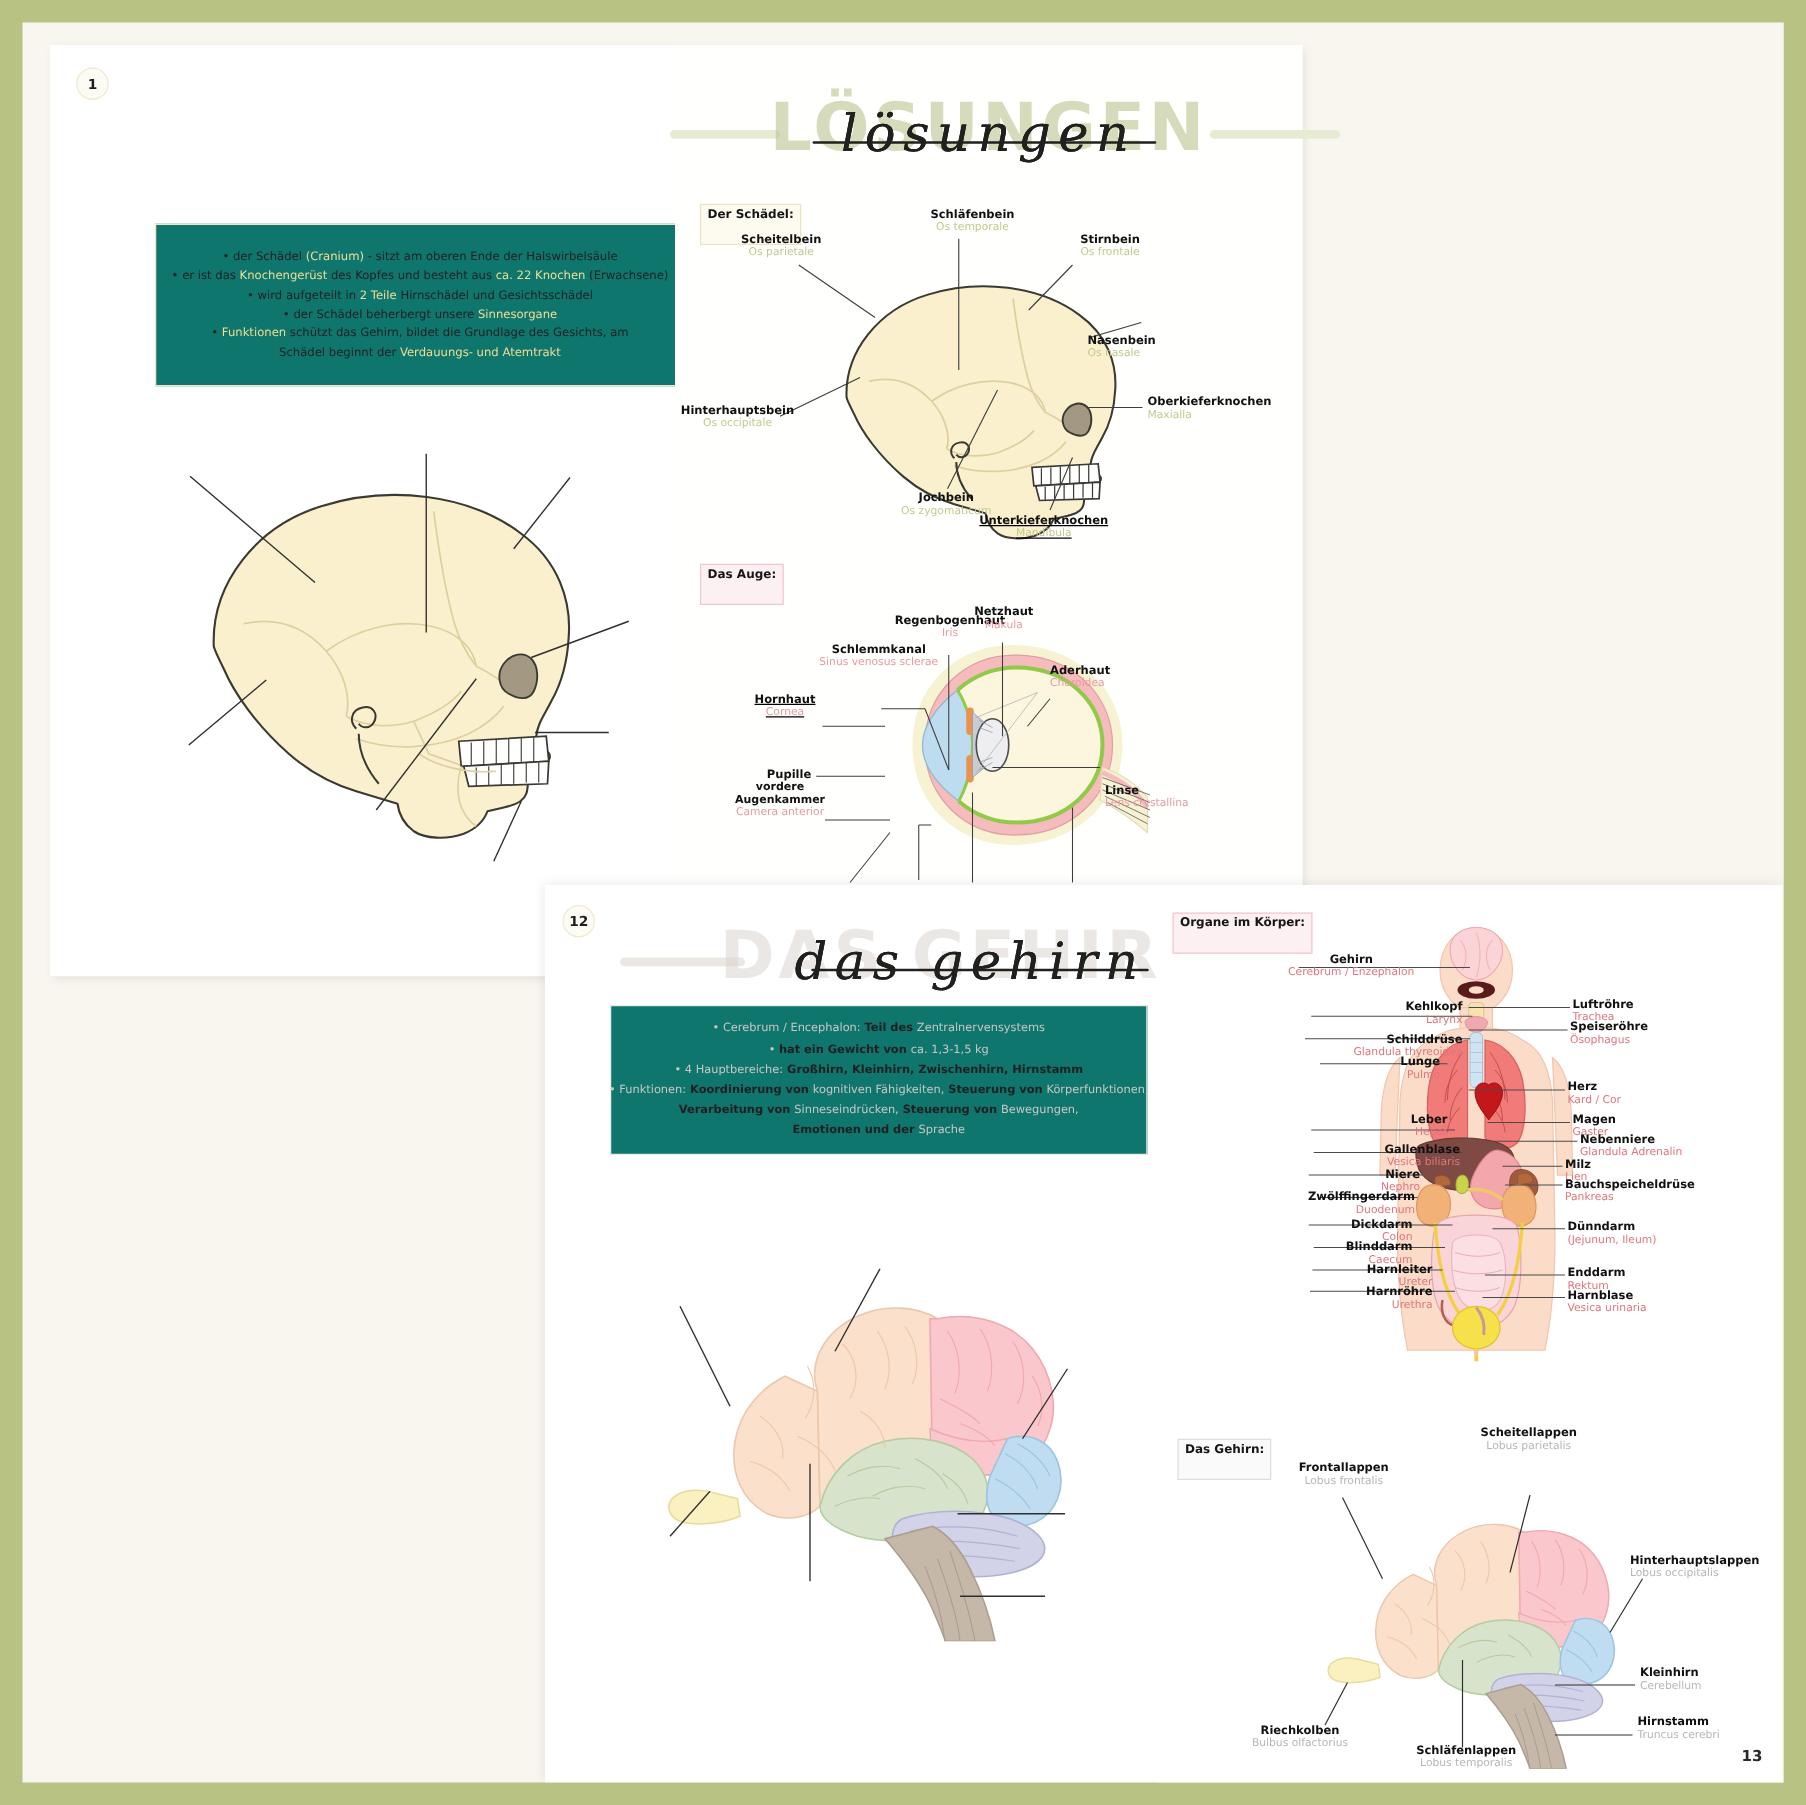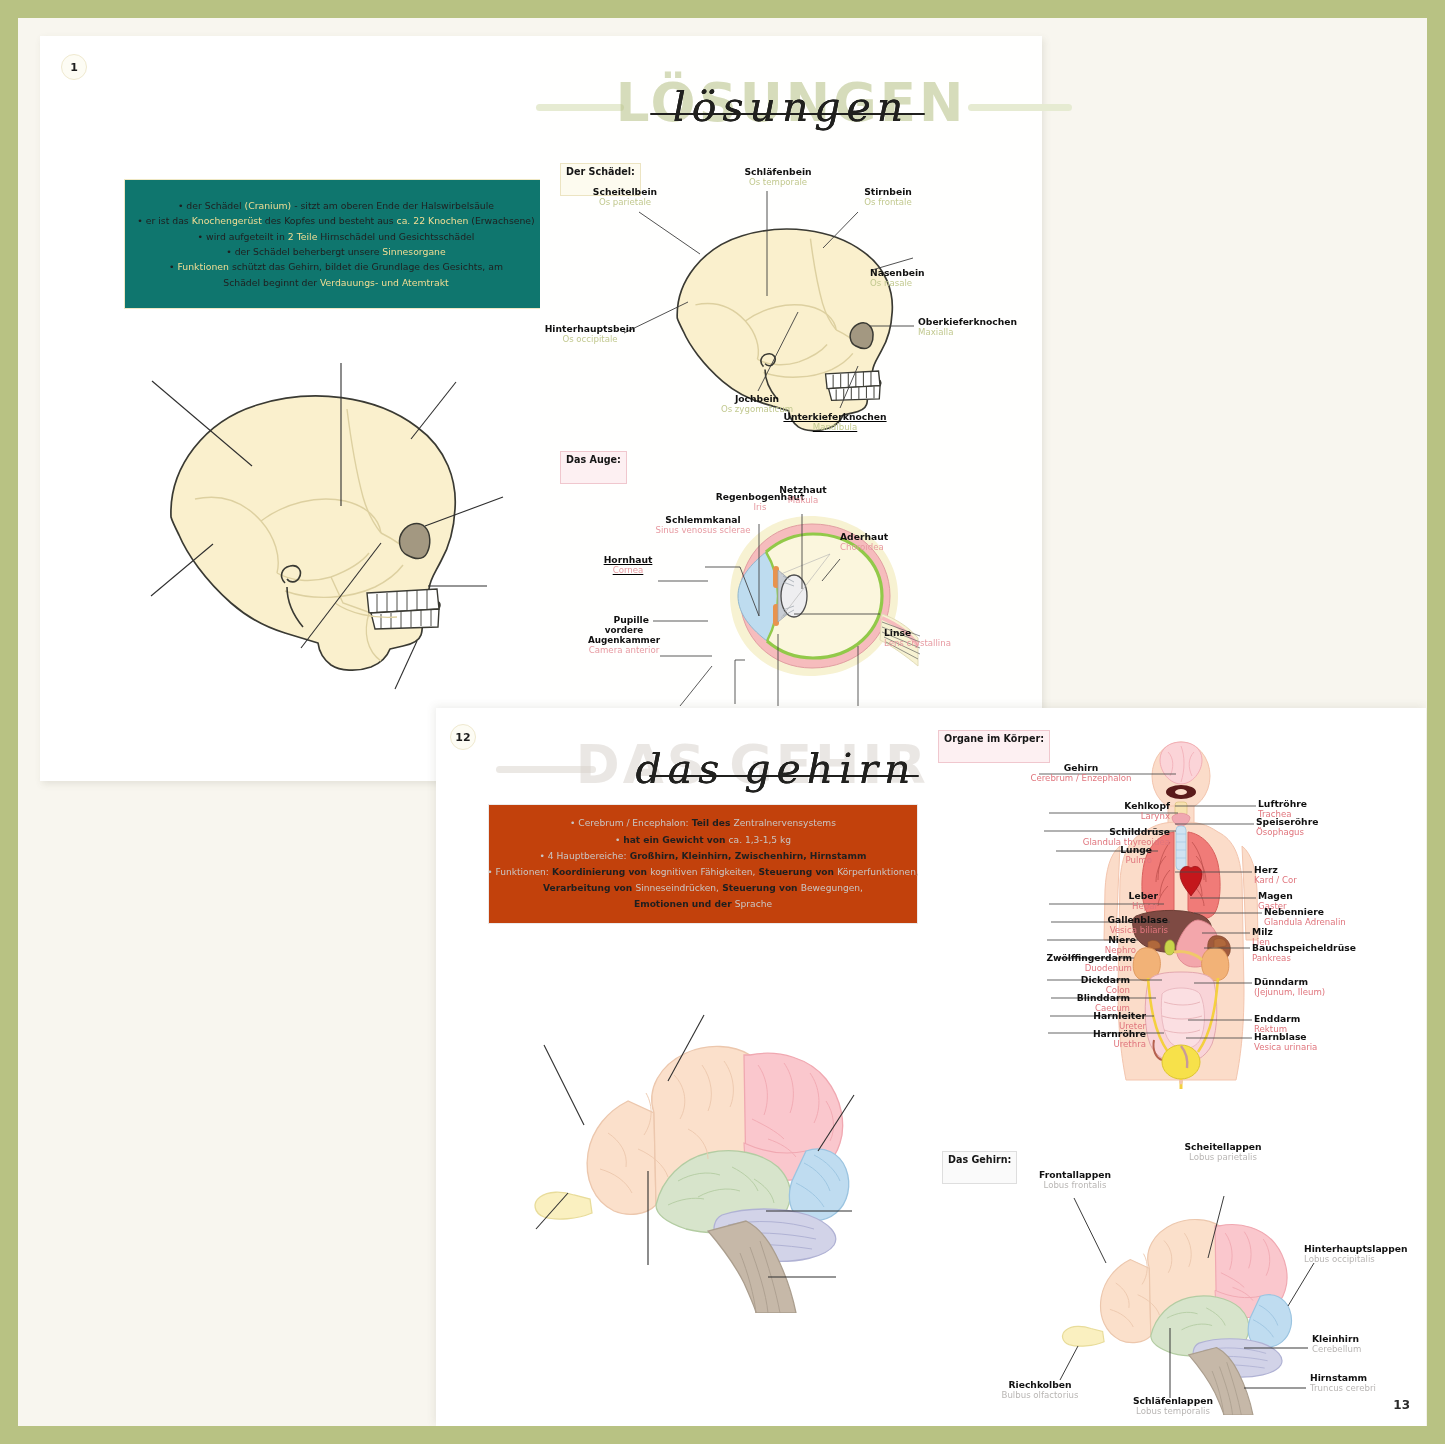--- a/index.html
+++ b/index.html
@@ -52,21 +52,21 @@
   .banner .strike{
     position:absolute;top:45px;height:1.6px;background:#20201e;border-radius:2px;
   }
 
   
   .infobox{
     position:absolute;border:1px solid #efe8c4;background:#0f766e;
     box-sizing:border-box;display:flex;flex-direction:column;
     align-items:center;justify-content:center;
   }
-  .infobox.grey{border:1px solid #eceaea;background:#c2410c;}
+  .infobox.grey{border:1px solid #eceaea;background:#0f766e;}
   .infoline{
     font-family:"DejaVu Sans",sans-serif;font-size:9.3px;line-height:15.4px;
     color:#1f1f1f;text-align:center;white-space:nowrap;font-weight:400;
   }
   .infobox.grey .infoline{font-size:9.1px;line-height:16.2px;font-weight:700;}
   .hl-y{color:#f2dd94;}
   .hl-g{color:#c9c6c4;font-weight:400;}
 
   
   .chip{

